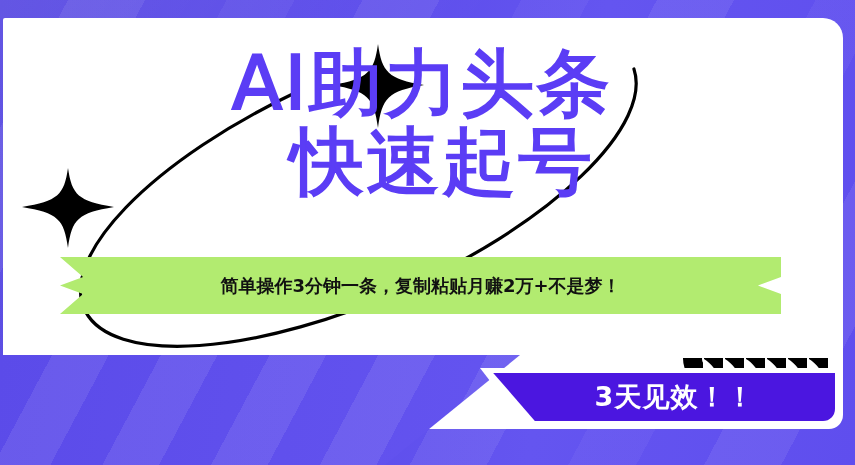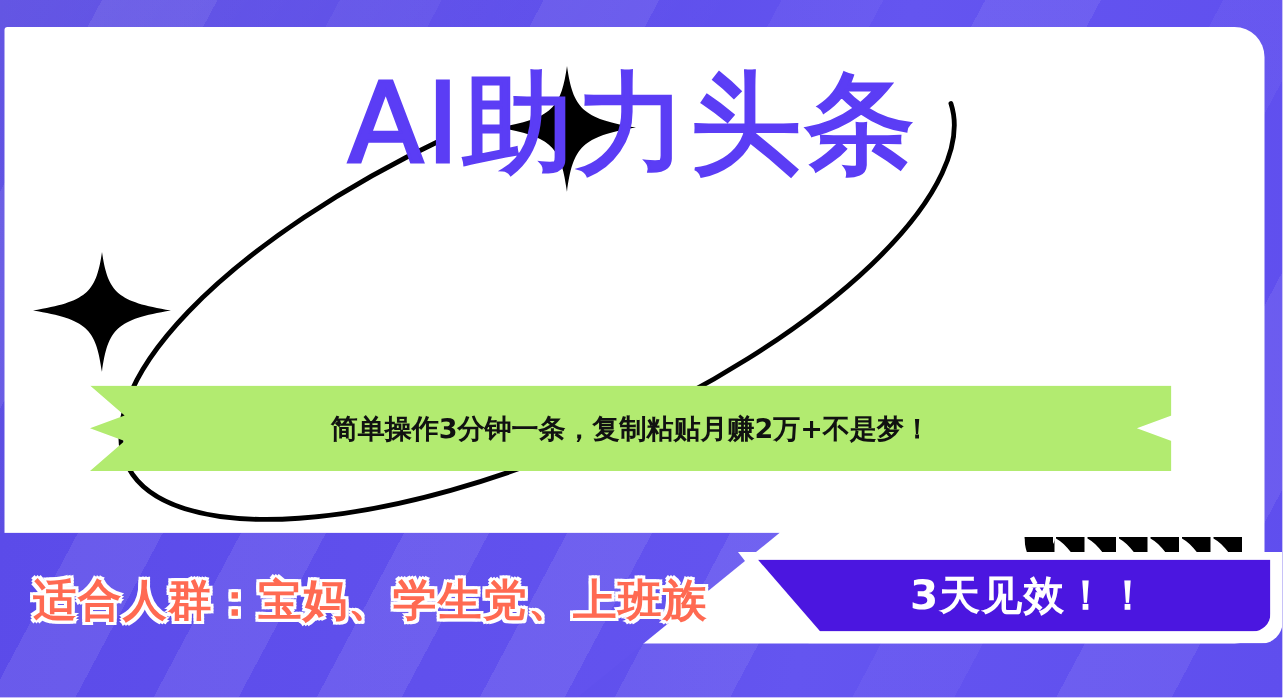--- a/index.html
+++ b/index.html
@@ -108,21 +108,21 @@
        0   -2px 0 #ffffff, 0    2px 0 #ffffff;
   }
 
   
   .chevrons{
     position:absolute;left:680px;top:340px;width:150px;height:26px;
   }
 
   
   .cta-wrap{
-    position:absolute;left:492px;top:368px;width:363px;height:61px;
+    position:absolute;left:480px;top:368px;width:363px;height:61px;
   }
   .cta-white{
     position:absolute;inset:0;
     background:#ffffff;
     clip-path:polygon(0 0, 100% 0, 100% 100%, 13% 100%);
     border-radius:0 0 14px 0;
   }
   .cta-box{
     position:absolute;left:8px;top:5px;width:347px;height:48px;
     background:#4b16e0;
@@ -158,20 +158,21 @@
         <path d="M0,-42 C4,-14 10,-7 46,-1 C10,5 4,12 0,42 C-4,12 -10,5 -46,-1 C-10,-7 -4,-14 0,-42 Z" fill="#000000"></path>
       </g>
 
       <g transform="translate(65,190)">
         <path d="M0,-40 C4,-13 10,-7 46,-1 C10,5 4,11 0,40 C-4,11 -10,5 -46,-1 C-10,-7 -4,-13 0,-40 Z" fill="#000000"></path>
       </g>
     </svg>
 
     <div class="headline">
       <span class="l1">AI助力头条</span>
+      <span class="l2">快速起号</span>
     </div>
 
     <div class="green-band"></div>
     <div class="green-text">简单操作3分钟一条，复制粘贴月赚2万+不是梦！</div>
 
     <svg class="chevrons" viewBox="0 0 150 26">
       <g fill="#000000">
         <path d="M20,0 L20,26 C20,13 11,3 0,0 C11,-3 20,13 20,0 Z" transform="translate(0,0)"></path>
       </g>
       <g fill="#000000">
@@ -187,21 +188,20 @@
         <path d="M124,0 L124,26 C119,14 112,5 105,1 L105,0 Z"></path>
         <path d="M145,0 L145,26 C140,14 133,5 126,1 L126,0 Z"></path>
       </g>
     </svg>
 
   </div>
 
   <div class="bottom-band">
     <div class="bb-stripes"></div>
   </div>
-  <div class="audience">适合人群：宝妈、学生党、上班族</div>
 
   <div class="cta-wrap">
     <div class="cta-white"></div>
     <div class="cta-box"></div>
     <div class="cta-text">3天见效！！</div>
   </div>
 
 </div>
 
 </body></html>

